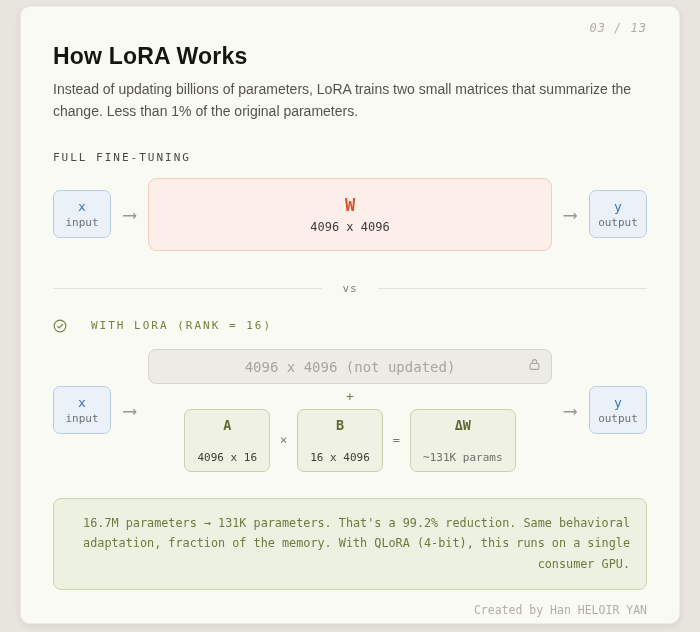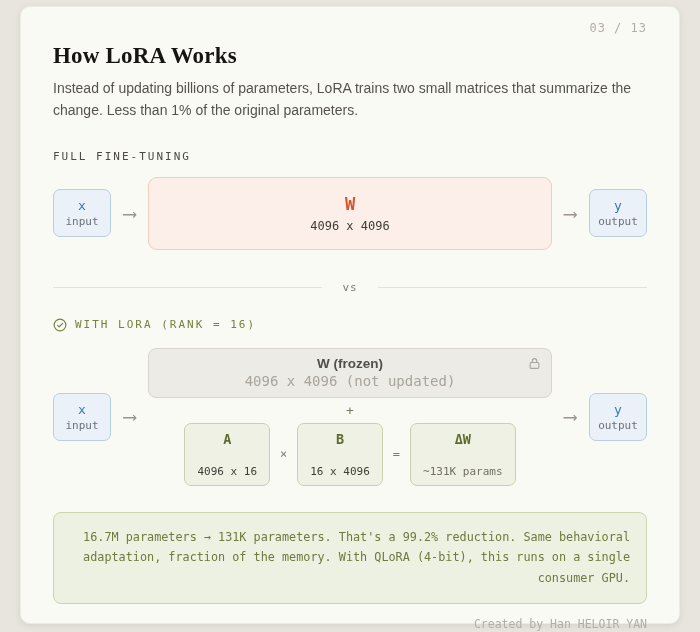--- a/index.html
+++ b/index.html
@@ -15,27 +15,27 @@
   }
   *{margin:0;padding:0;box-sizing:border-box;}
   html,body{width:700px;height:632px;overflow:hidden;}
   body{background:var(--page-bg);font-family:"DejaVu Sans Mono",monospace;}
   .card{
     position:absolute;left:20px;top:6px;width:660px;height:618px;
     background:var(--card-bg);border:1px solid var(--card-border);border-radius:10px;
     box-shadow:0 2px 6px rgba(60,55,45,.10);
     padding:14px 32px 0 32px;
   }
-  .page-number{font-size:12px;color:var(--faint);text-align:right;letter-spacing:1px;}
-  .title{font-family:Liberation Serif, serif;font-weight:bold;font-size:23px;
+  .page-number{font-size:12px;color:var(--faint);text-align:right;letter-spacing:1px;font-style:italic;}
+  .title{font-family:Liberation Sans, sans-serif;font-weight:bold;font-size:23px;
     color:var(--text-dark);margin-top:8px;letter-spacing:.2px;}
   .subtitle{font-family:"Liberation Sans",sans-serif;font-size:14px;color:var(--text-mid);
     margin-top:9px;line-height:1.56;max-width:600px;}
   .section-label{font-size:11px;color:#4d4a44;letter-spacing:2px;margin-top:28px;}
-  .section-label.olive{color:var(--olive-label);display:flex;align-items:center;gap:8px;margin-top:24px;text-align:center;}
+  .section-label.olive{color:var(--olive-label);display:flex;align-items:center;gap:24px;margin-top:24px;text-align:center;}
   .diagram{display:flex;align-items:center;gap:13px;margin-top:14px;}
   .io-box{width:58px;flex:0 0 auto;background:var(--blue-bg);border:1px solid var(--blue-border);
     border-radius:7px;text-align:center;padding:8px 2px;}
   .io-sym{font-size:13px;color:var(--accent-blue);}
   .io-lbl{font-size:11px;color:#6e7178;margin-top:2px;}
   .arrow{font-size:19px;color:var(--arrow-gray);flex:0 0 auto;line-height:1;}
   .w-box{flex:1;background:var(--orange-bg);border:1px solid var(--orange-border);
     border-radius:9px;text-align:center;padding:16px 6px;}
   .w-name{font-size:17px;font-weight:bold;color:var(--accent-orange);}
   .w-dims{font-size:12px;color:#3f3c37;margin-top:5px;}
@@ -111,21 +111,20 @@
 
   <div class="lora-diagram">
     <div class="io-box">
       <div class="io-sym">x</div>
       <div class="io-lbl">input</div>
     </div>
     <span class="arrow">⟶</span>
 
     <div class="lora-center">
       <div class="frozen-box">
-        <div class="frozen-name">W (frozen)</div>
         <div class="frozen-dims">4096 x 4096 (not updated)</div>
         <span class="lock">
           <svg width="13" height="13" viewBox="0 0 24 24">
             <rect x="4" y="10" width="16" height="11" rx="2" fill="none" stroke="#a9a49c" stroke-width="2"></rect>
             <path d="M8 10V7a4 4 0 0 1 8 0v3" fill="none" stroke="#a9a49c" stroke-width="2"></path>
           </svg>
         </span>
       </div>
       <div class="op-plus">+</div>
       <div class="ab-row">

